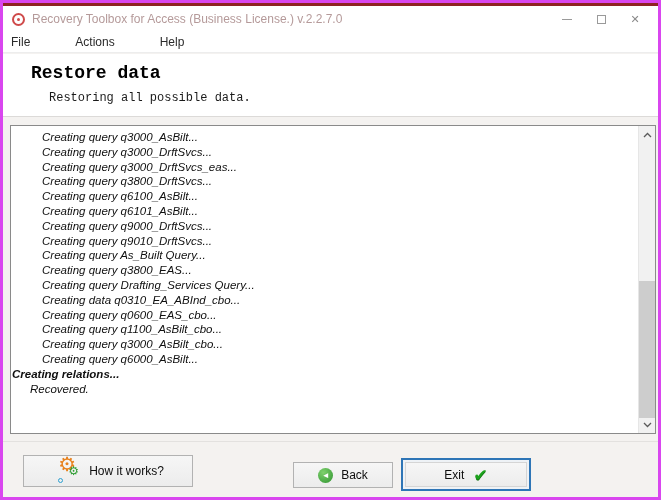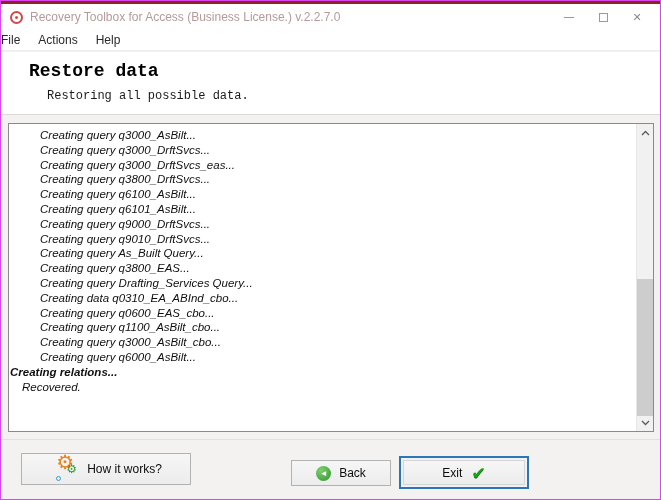--- a/index.html
+++ b/index.html
@@ -1,41 +1,41 @@
 <!DOCTYPE html>
 <html><head>
 <meta charset="utf-8">
 <style>
   html,body{margin:0;padding:0;background:#d7d7d7;}
   *{box-sizing:border-box;}
   #window{
     position:relative;width:661px;height:500px;background:#f4f2f0;
-    border:1px solid #d946ef;font-family:"Liberation Sans",sans-serif;
+    border:3px solid #d946ef;font-family:"Liberation Sans",sans-serif;
     overflow:hidden;
   }
   .red-strip{position:absolute;top:0;left:0;right:0;height:3px;}
   .titlebar{position:absolute;top:3px;left:0;right:0;height:26px;background:#ffffff;display:flex;align-items:center;}
   .app-icon{width:13px;height:13px;border-radius:50%;margin-left:9px;background:#fff;border:2px solid #cf4a4a;position:relative;flex:0 0 auto;}
   .app-icon::after{content:"";position:absolute;left:3px;top:3px;width:3px;height:3px;border-radius:50%;background:#cf4a4a;}
   .title-text{margin-left:7px;font-size:12px;color:#b59a9a;white-space:nowrap;}
   .win-controls{position:absolute;right:6px;top:0;height:26px;display:flex;align-items:center;}
   .win-btn{width:34px;height:26px;display:flex;align-items:center;justify-content:center;color:#8a8a8a;font-size:11px;cursor:default;}
   .win-btn.max span{display:block;width:9px;height:9px;border:1px solid #9a9a9a;}
   .win-btn.min span{display:block;width:10px;height:0;border-top:1px solid #9a9a9a;}
-  .menubar{position:absolute;top:29px;left:0;right:0;height:21px;background:#ffffff;border-bottom:1px solid #ededed;display:flex;align-items:center;}
+  .menubar{position:absolute;top:29px;left:0;right:0;height:21px;background:#ffffff;border-bottom:1px solid #ededed;display:flex;align-items:center;padding-left:8px;gap:27px;}
   .menu-item{font-size:12px;color:#2a2a2a;margin-right:18px;}
   .headerpanel{position:absolute;top:51px;left:0;right:0;height:63px;background:#ffffff;border-bottom:1px solid #dcdad8;font-family:Liberation Mono, monospace;}
   .page-title{position:absolute;left:28px;top:9px;font-size:18px;font-weight:bold;color:#000;}
   .page-subtitle{position:absolute;left:46px;top:37px;font-size:12px;color:#1a1a1a;}
   .listbox{position:absolute;left:7px;top:122px;width:646px;height:309px;background:#ffffff;border:1px solid #8a8a8a;}
   .loglines{position:absolute;top:4px;left:1px;right:18px;font-size:11.5px;line-height:14.8px;color:#0f0f0f;}
   .log-line{white-space:nowrap;overflow:hidden;font-style:italic;}
   .log-line.indent{padding-left:30px;}
   .log-line.bold{font-weight:bold;}
-  .log-line.result{padding-left:12px;}
+  .log-line.result{padding-left:18px;}
   .scrollbar{position:absolute;top:0;right:0;bottom:0;width:17px;background:#f1f1f1;border-left:1px solid #e6e6e6;}
   .sb-arrow{position:absolute;left:0;width:16px;height:17px;display:flex;align-items:center;justify-content:center;}
   .sb-up{top:0;}
   .sb-down{bottom:0;}
   .sb-thumb{position:absolute;left:0;width:16px;top:155px;height:137px;background:#cdcdcd;}
   .footer{position:absolute;top:438px;left:0;right:0;bottom:0;background:#f4f2f0;border-top:1px solid #e3e1df;}
   .btn{display:flex;align-items:center;justify-content:center;background:linear-gradient(#f6f6f6,#ececec);border:1px solid #b2b2b2;font-size:12px;color:#0d0d0d;cursor:default;}
   .btn-how{position:absolute;left:20px;top:13px;width:170px;height:32px;gap:7px;}
   .gear-cluster{position:relative;width:30px;height:26px;flex:0 0 auto;}
   .gear-big{position:absolute;left:6px;top:-6px;font-size:20px;color:#e8821e;font-family:"DejaVu Sans",sans-serif;}

